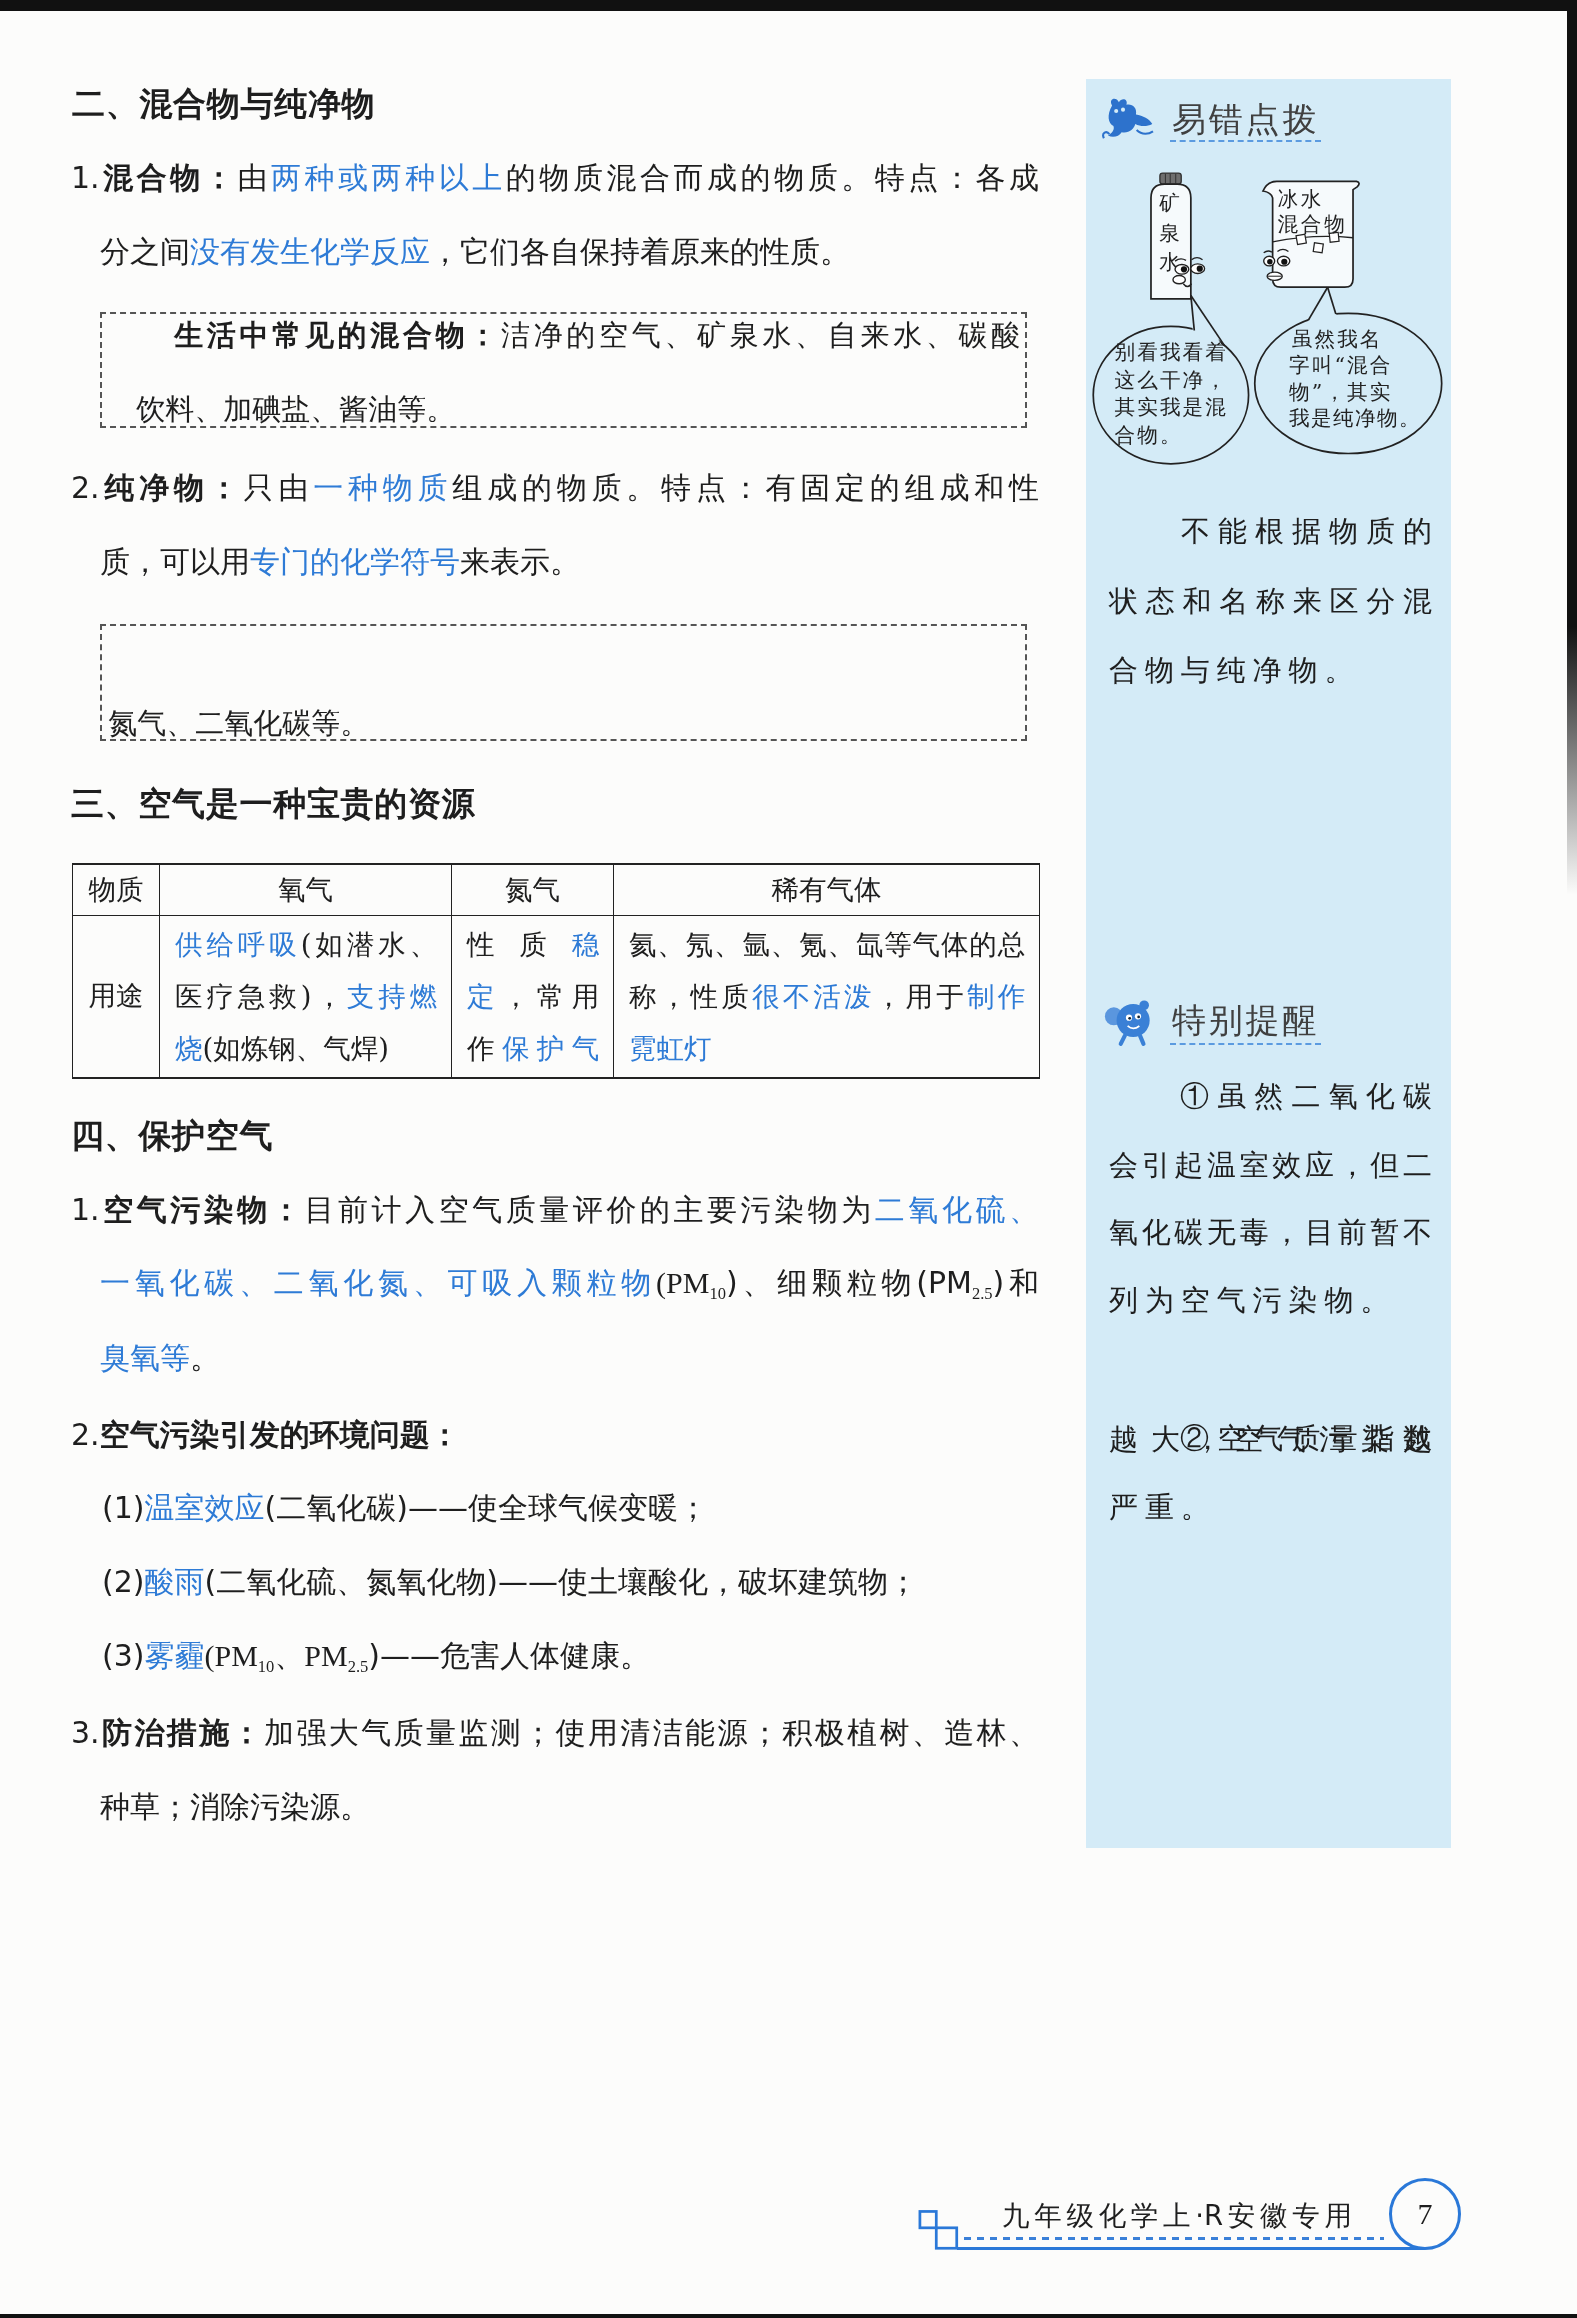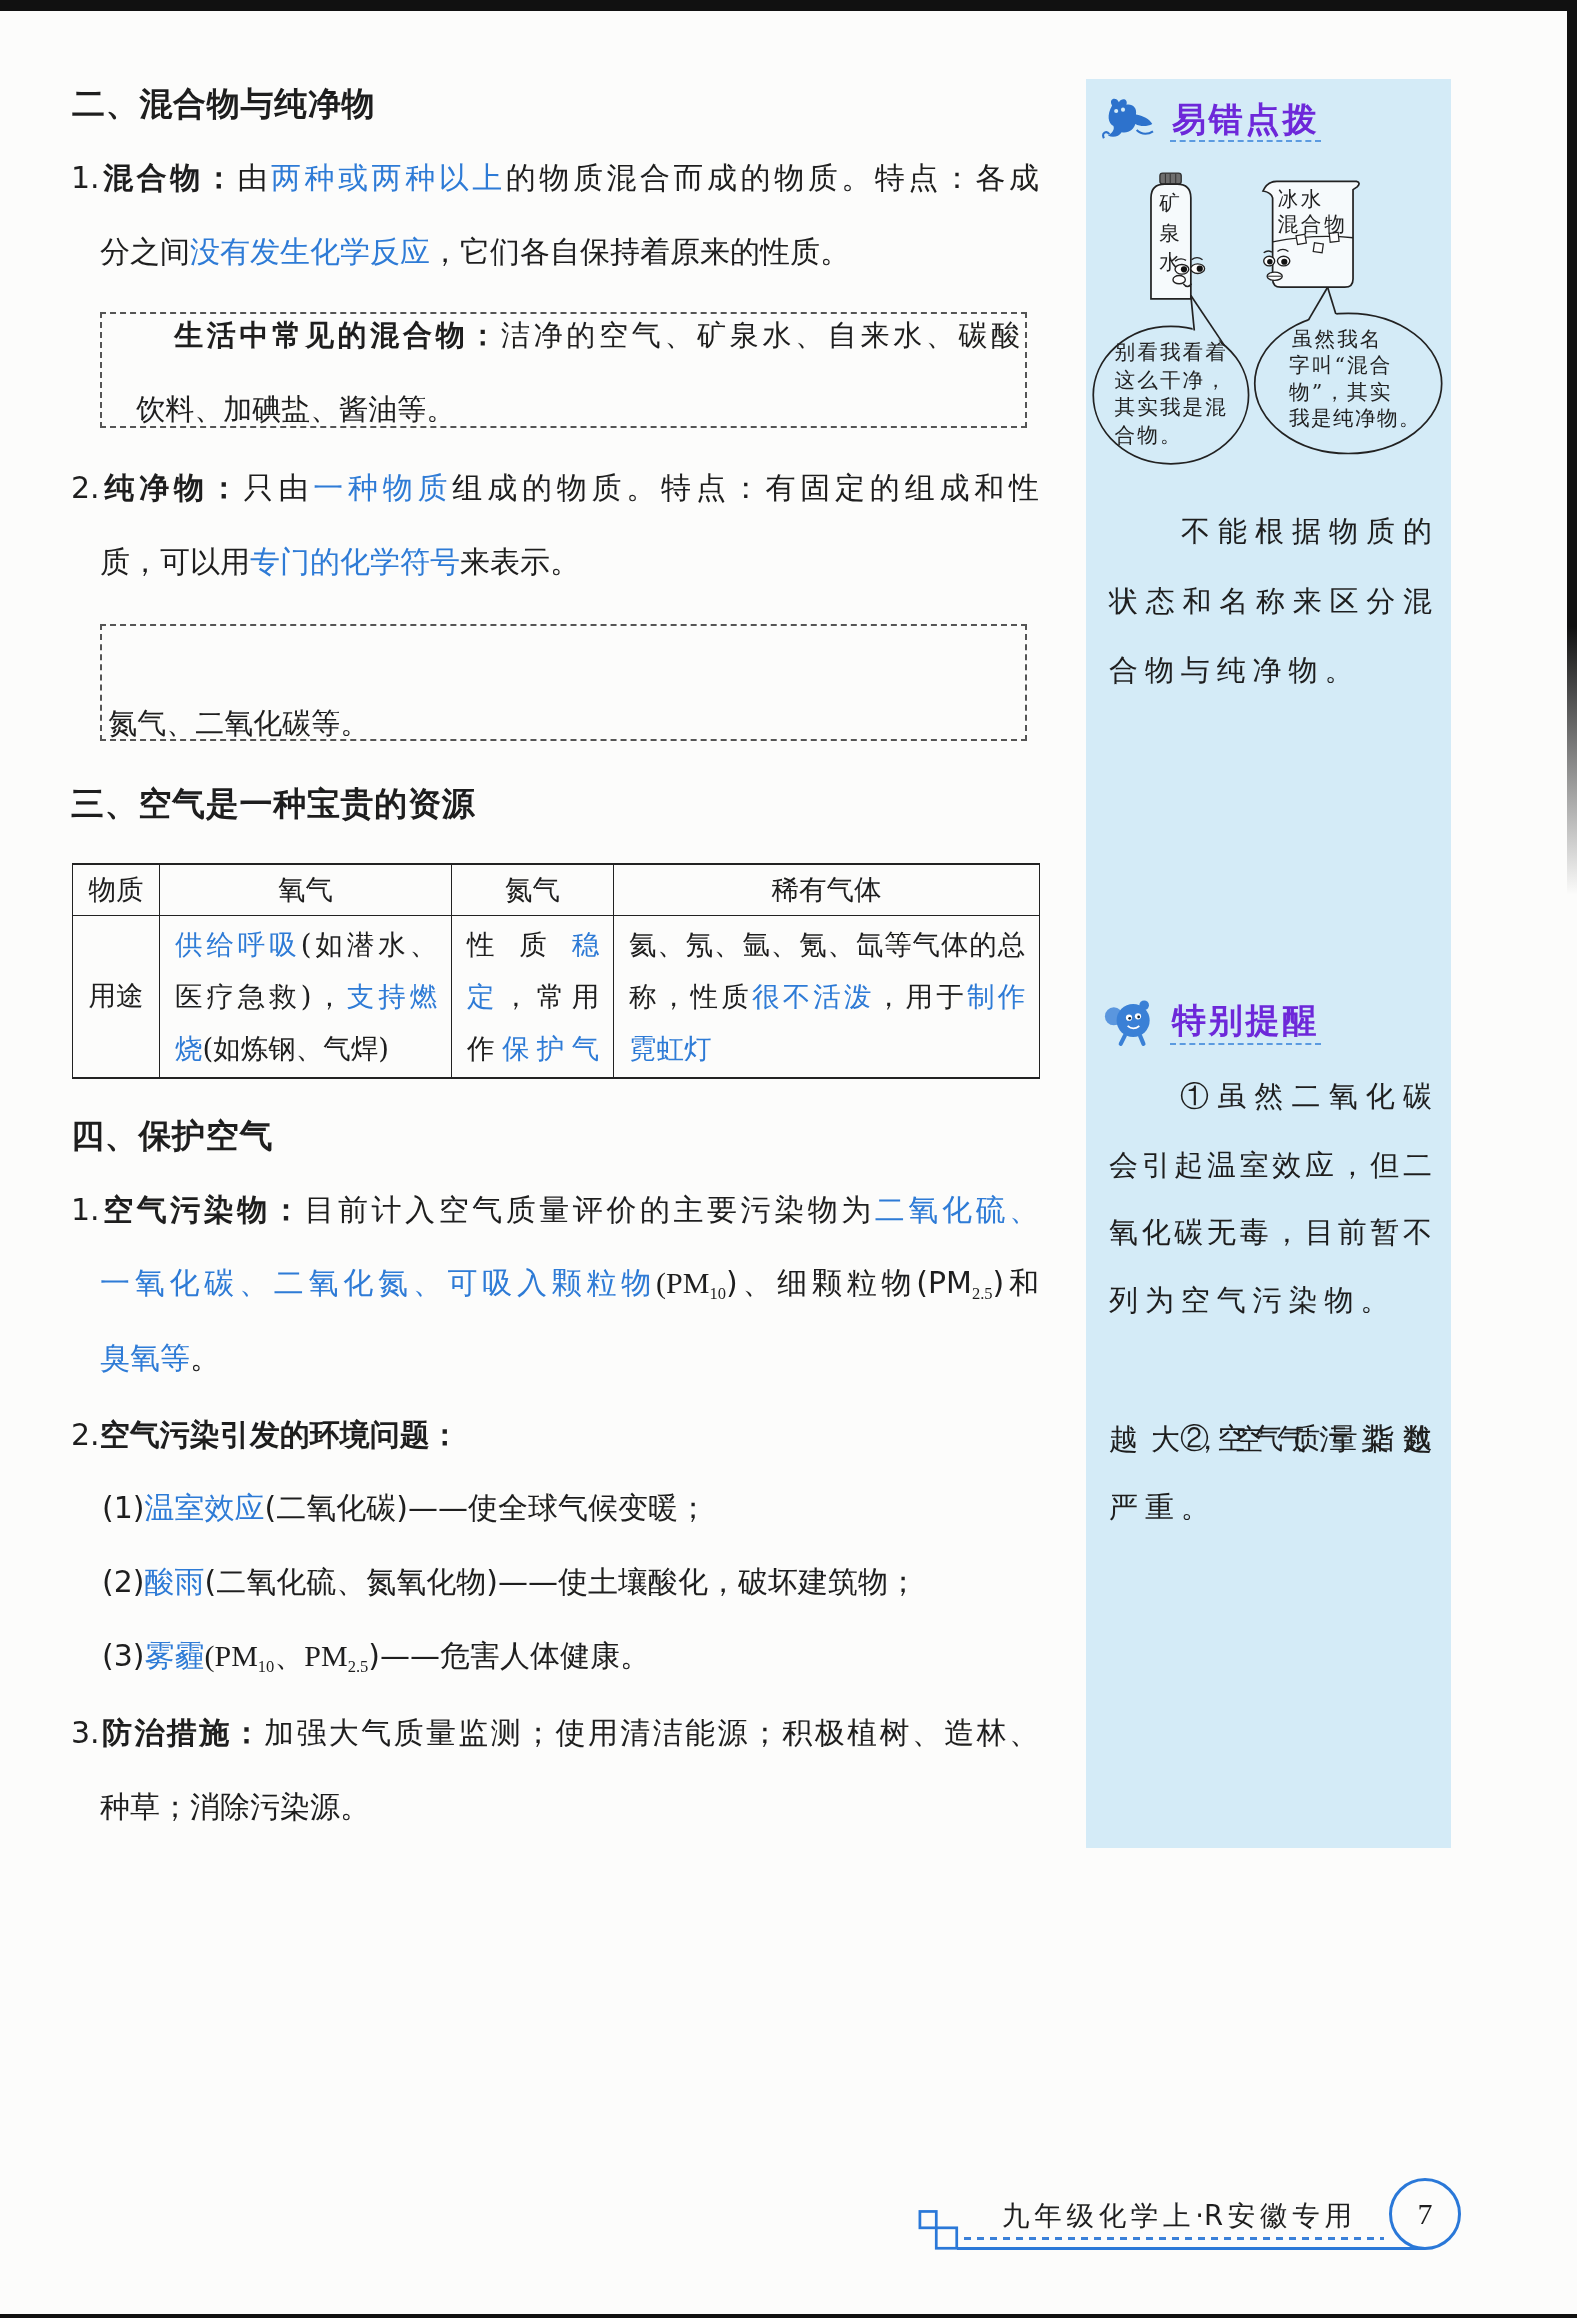--- a/index.html
+++ b/index.html
@@ -18,21 +18,21 @@
 .dbox .ln .bd{font-family:"DejaVu Sans",sans-serif;}
 .tbl{position:absolute;left:72px;top:863px;width:967px;border-collapse:collapse;table-layout:fixed;font-family:"DejaVu Serif",serif;font-size:27.5px;color:#1e1e1e;}
 .tbl th,.tbl td{border:1.4px solid #222;}
 .tbl th{height:51px;font-weight:normal;text-align:center;border-top:2.8px solid #222;}
 .tbl td{height:162px;border-bottom:2.8px solid #222;}
 .tbl td.lbl{text-align:center;vertical-align:middle;}
 .tbl td.cell{vertical-align:top;padding:2.1px 13.8px 3.4px 15px;}
 .tbl .cl{height:52px;line-height:52px;}
 .sidebar{position:absolute;left:1086px;top:79px;width:365px;height:1769px;background:#d4ebf7;}
 .sb-ln{position:absolute;left:1109px;width:323px;height:41px;line-height:41px;font-size:29px;font-family:"DejaVu Serif",serif;color:#1e1e1e;}
-.sb-title{position:absolute;height:39px;line-height:39px;font-size:34px;font-weight:bold;letter-spacing:2.8px;color:#6d28d9;}
+.sb-title{position:absolute;height:39px;line-height:39px;font-size:34px;font-weight:normal;letter-spacing:2.8px;color:#404040;}
 .sb-under{position:absolute;width:151px;height:0;border-top:2.1px dashed #5b9be0;}
 .scan{position:absolute;background:#111;}
 .foot-dash{position:absolute;left:964px;top:2237px;width:420px;height:3.4px;background:repeating-linear-gradient(90deg,#3a80d8 0 6.9px,transparent 6.9px 13px);}
 .foot-line{position:absolute;left:957px;top:2247px;width:468px;height:2.8px;background:#2a78d8;}
 .foot-title{position:absolute;left:1002px;top:2197px;width:350px;height:36px;line-height:36px;font-size:27.5px;}
 .page-circle{position:absolute;left:1389px;top:2178px;width:72px;height:72px;border:3.4px solid #2a78d8;border-radius:50%;text-align:center;line-height:65px;font-size:30px;font-family:"Liberation Serif",serif;}
 </style>
 </head>
 <body>
 

